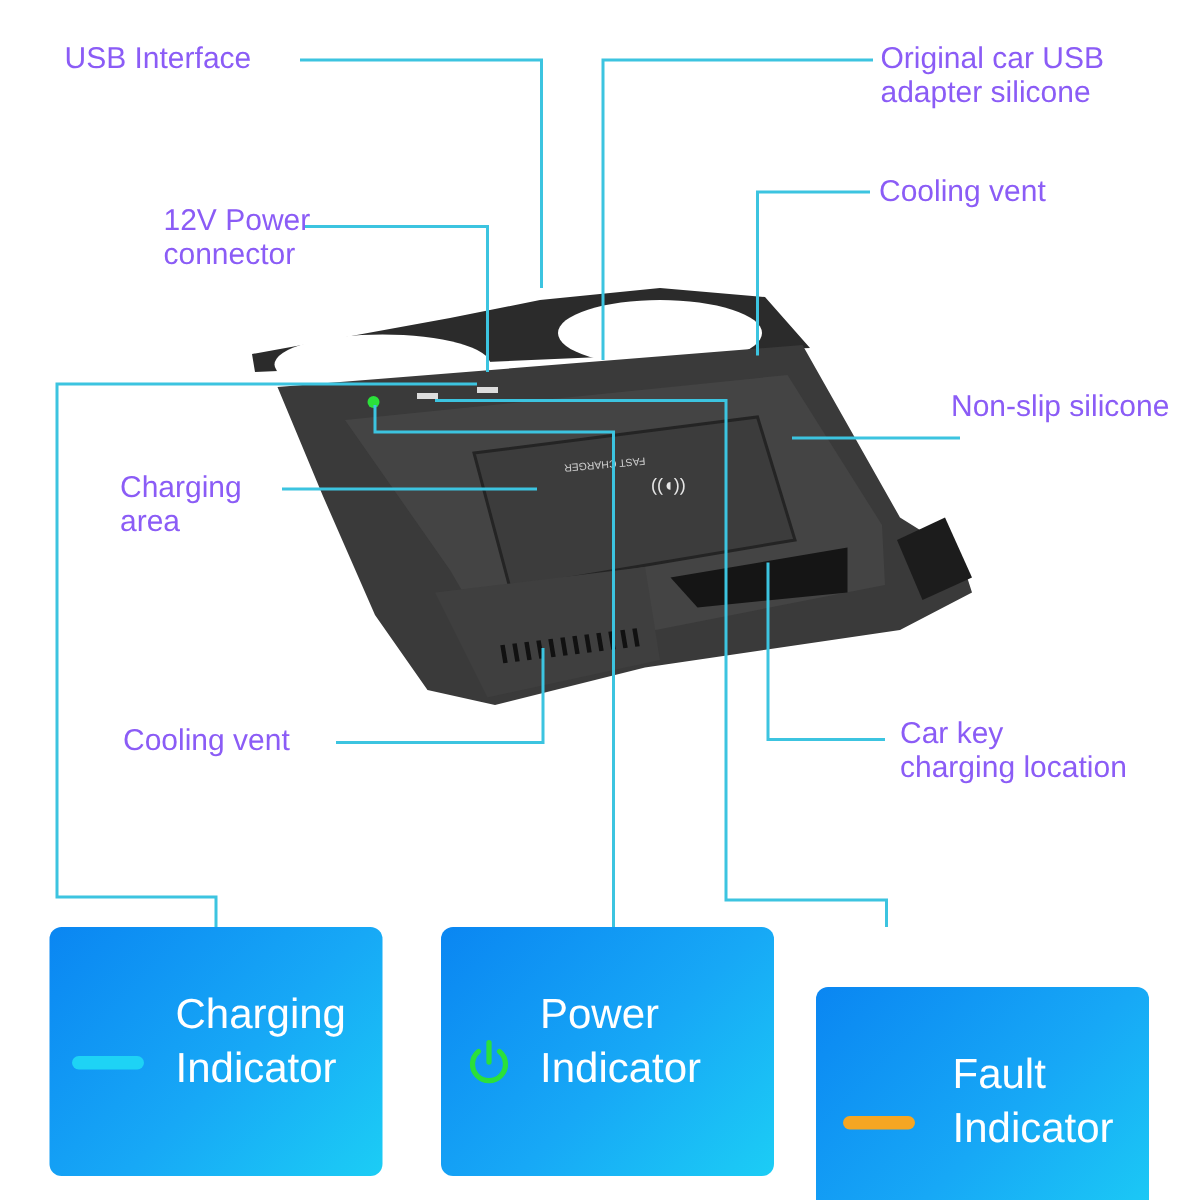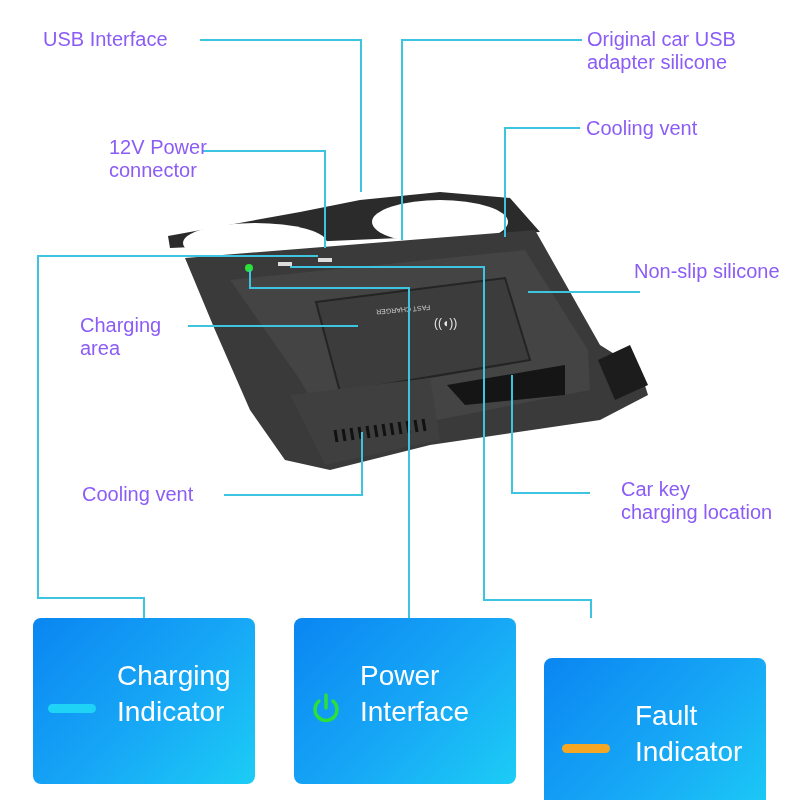--- a/index.html
+++ b/index.html
@@ -73,35 +73,35 @@
 <div class="label" style="left:43px; top:28px;">USB Interface</div>
 <div class="label" style="left:587px; top:28px;">Original car USB
 adapter silicone</div>
 <div class="label" style="left:77px; top:136px;margin-left:32px;">12V Power
 connector</div>
 <div class="label" style="left:586px; top:117px;">Cooling vent</div>
 <div class="label" style="left:602px; top:260px;margin-left:32px;">Non-slip silicone</div>
 <div class="label" style="left:80px; top:314px;">Charging
 area</div>
 <div class="label" style="left:82px; top:483px;">Cooling vent</div>
-<div class="label" style="left:600px; top:478px;margin-left:21px;">Car key
+<div class="label" style="left:600px; top:478px;">Car key
 charging location</div>
 
 <div class="card" style="left:33px;">
   <div class="bar" style="left:15px; top:86px; background:#1ed3f5;"></div>
   <div class="txt" style="left:84px; top:40px;">Charging
 Indicator</div>
 </div>
 
 <div class="card" style="left:294px;">
   <svg style="position:absolute; left:16px; top:74px;" width="32" height="34" viewBox="0 0 32 34">
     <path d="M9 9 A11 11 0 1 0 23 9" fill="none" stroke="#2be03a" stroke-width="3.5" stroke-linecap="round"></path>
     <line x1="16" y1="3" x2="16" y2="16" stroke="#2be03a" stroke-width="3.5" stroke-linecap="round"></line>
   </svg>
   <div class="txt" style="left:66px; top:40px;">Power
-Interface</div>
+Indicator</div>
 </div>
 
 <div class="card" style="left:544px;margin-top:40px;">
   <div class="bar" style="left:18px; top:86px; background:#f5a623;"></div>
   <div class="txt" style="left:91px; top:40px;">Fault
 Indicator</div>
 </div>
 
 </body></html>

